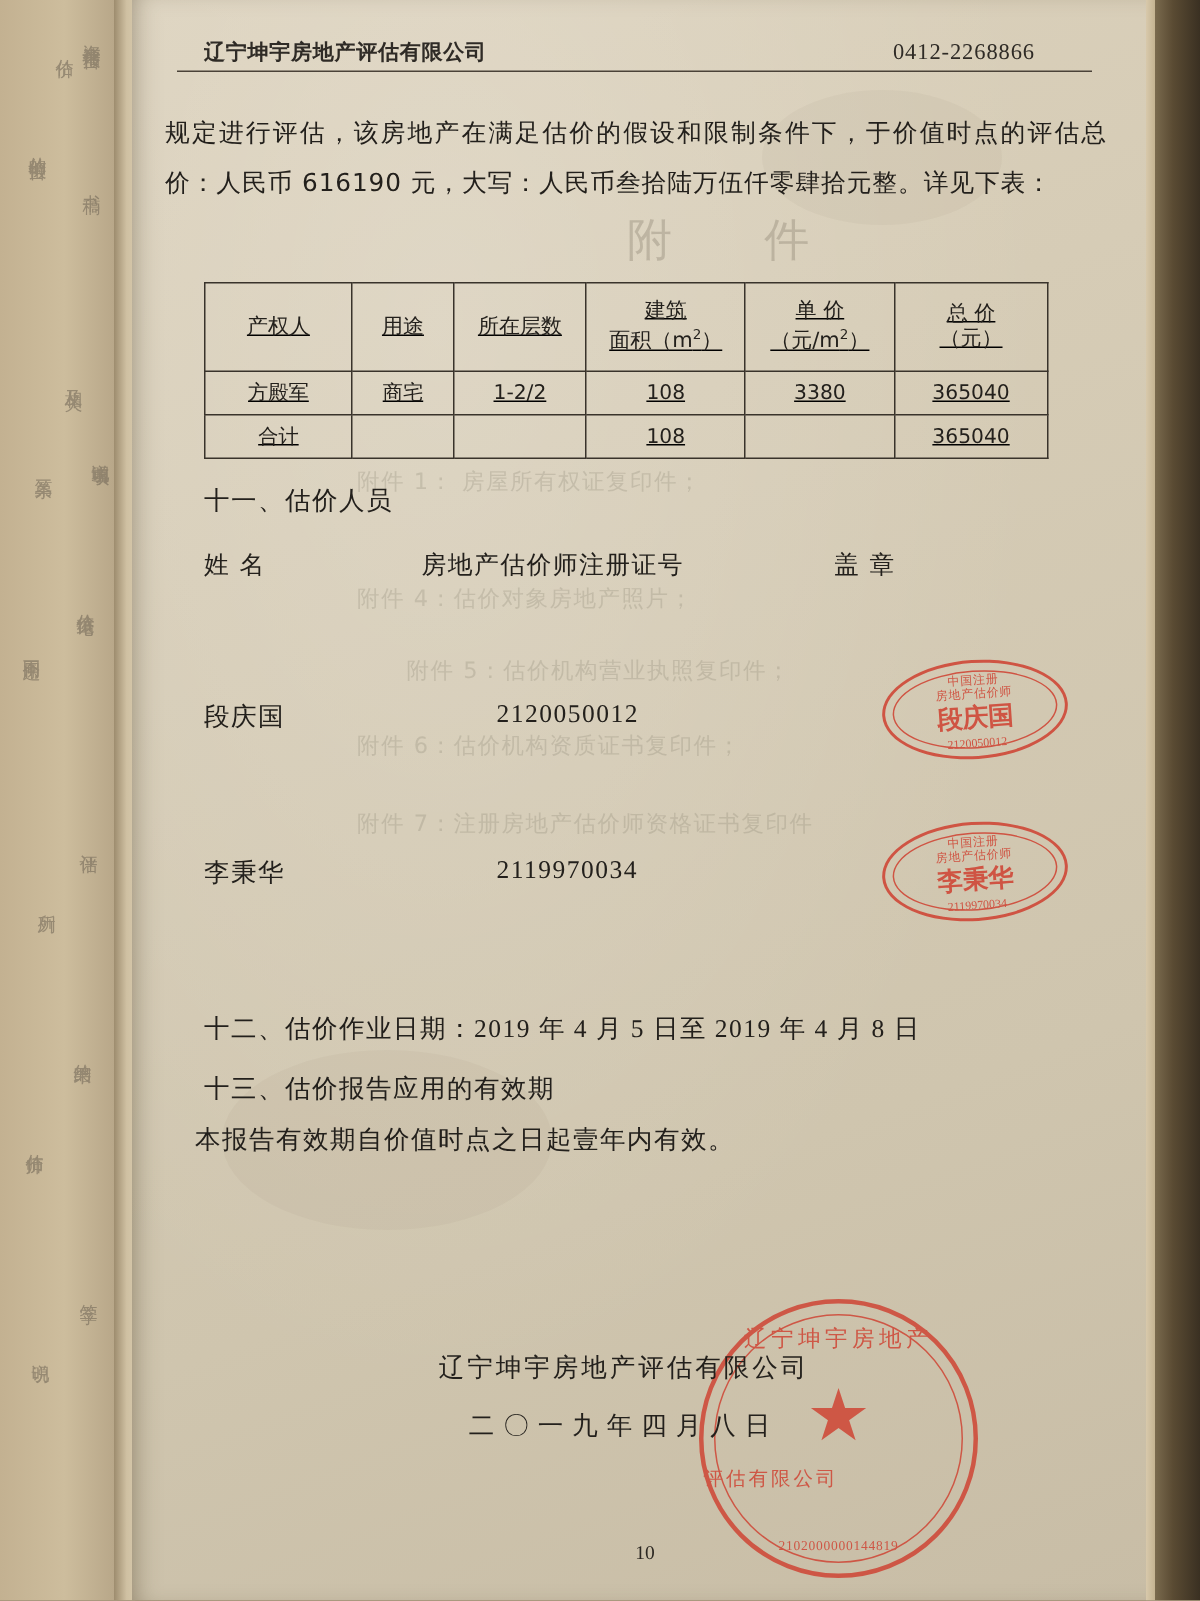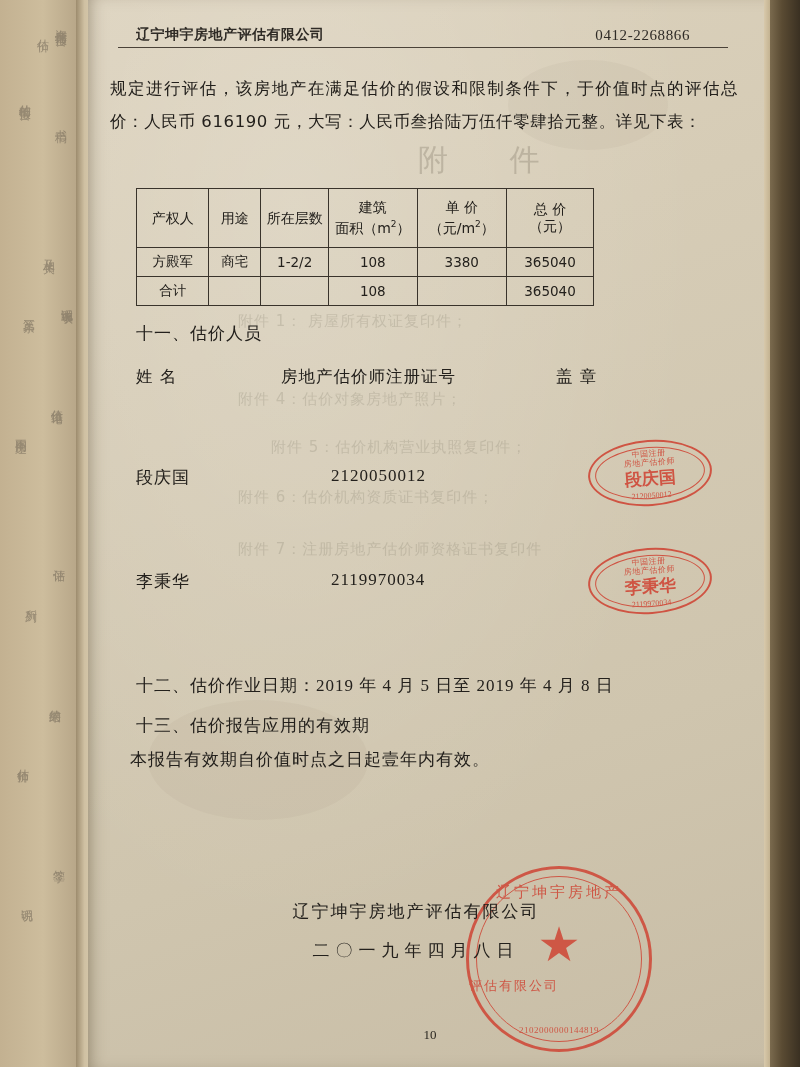--- a/index.html
+++ b/index.html
@@ -135,21 +135,22 @@
     font-size: 15px;
     letter-spacing: 1px;
     font-family: "DejaVu Sans", sans-serif;
     white-space: nowrap;
   }
 
   
   .tbl-wrap {
     position: absolute;
     top: 188px; left: 48px;
-    width: 458px;
+    width: 563px;
+    text-decoration: underline;
   }
   table.valuation {
     border-collapse: collapse;
     width: 100%;
     font-family: "DejaVu Sans", sans-serif;
     color: #23201c;
   }
   table.valuation td, table.valuation th {
     border: 1px solid #39332b;
     text-align: center;

